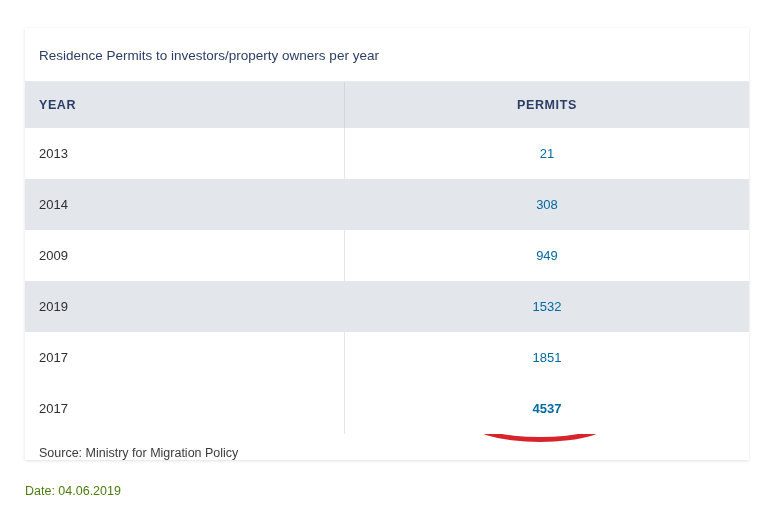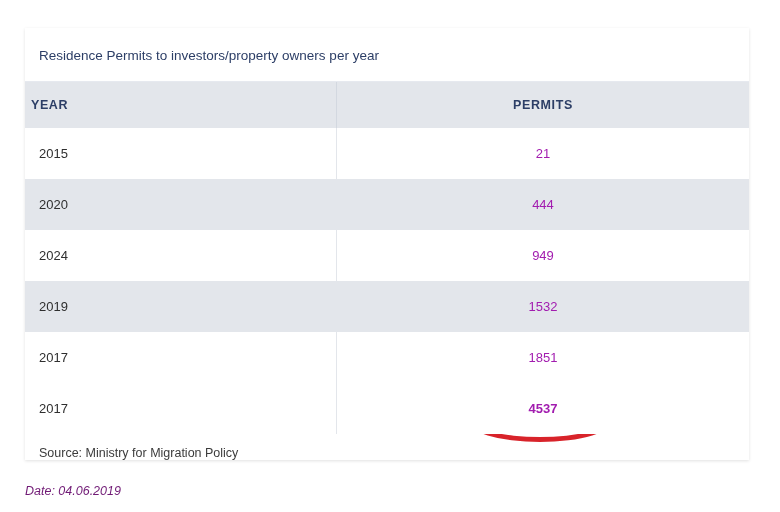--- a/index.html
+++ b/index.html
@@ -45,21 +45,21 @@
     background: #e3e6eb;
     color: #2c3e66;
     font-size: 12.5px;
     letter-spacing: 0.6px;
     font-weight: bold;
     padding: 16px 0 16px 0;
     border: none;
   }
   table.data th.year-col {
     text-align: left;
-    padding-left: 6px;
+    padding-left: 14px;
     width: 305px;
     border-right: 1px solid #d3d8e0;
   }
   table.data th.permits-col {
     text-align: center;
     margin-top: 16px;
   }
   table.data td {
     font-size: 13px;
     color: #3c3c3c;
@@ -67,40 +67,39 @@
     border: none;
   }
   table.data td.year-cell {
     text-align: left;
     padding-left: 14px;
     border-right: 1px solid #e3e6eb;
     color: #2f2f2f;
   }
   table.data td.permits-cell {
     text-align: center;
-    color: #a21caf;
+    color: #0369a1;
   }
   table.data tr.odd-row td {
     background: #ffffff;
   }
   table.data tr.even-row td {
     background: #e3e6eb;
   }
   .source-line {
     font-size: 12.5px;
     color: #3b3b3b;
     padding: 12px 0 0 14px;
   }
   .date-line {
     position: absolute;
     left: 25px;
     top: 466px;
     font-size: 12.5px;
-    font-style: italic;
-    color: #701a75;
+    color: #4d7c0f;
   }
   .highlight-ellipse {
     position: absolute;
     left: 466px;
     top: 379px;
     width: 148px;
     height: 45px;
     border: 5px solid #d8232a;
     border-radius: 50%;
     pointer-events: none;
@@ -123,29 +122,29 @@
 
     <table class="data">
       <thead>
         <tr>
           <th class="year-col">YEAR</th>
           <th class="permits-col">PERMITS</th>
         </tr>
       </thead>
       <tbody>
         <tr class="odd-row">
-          <td class="year-cell">2015</td>
+          <td class="year-cell">2013</td>
           <td class="permits-cell">21</td>
         </tr>
         <tr class="even-row">
-          <td class="year-cell">2020</td>
-          <td class="permits-cell">444</td>
+          <td class="year-cell">2014</td>
+          <td class="permits-cell">308</td>
         </tr>
         <tr class="odd-row">
-          <td class="year-cell">2024</td>
+          <td class="year-cell">2009</td>
           <td class="permits-cell">949</td>
         </tr>
         <tr class="even-row">
           <td class="year-cell">2019</td>
           <td class="permits-cell">1532</td>
         </tr>
         <tr class="odd-row">
           <td class="year-cell">2017</td>
           <td class="permits-cell">1851</td>
         </tr>

